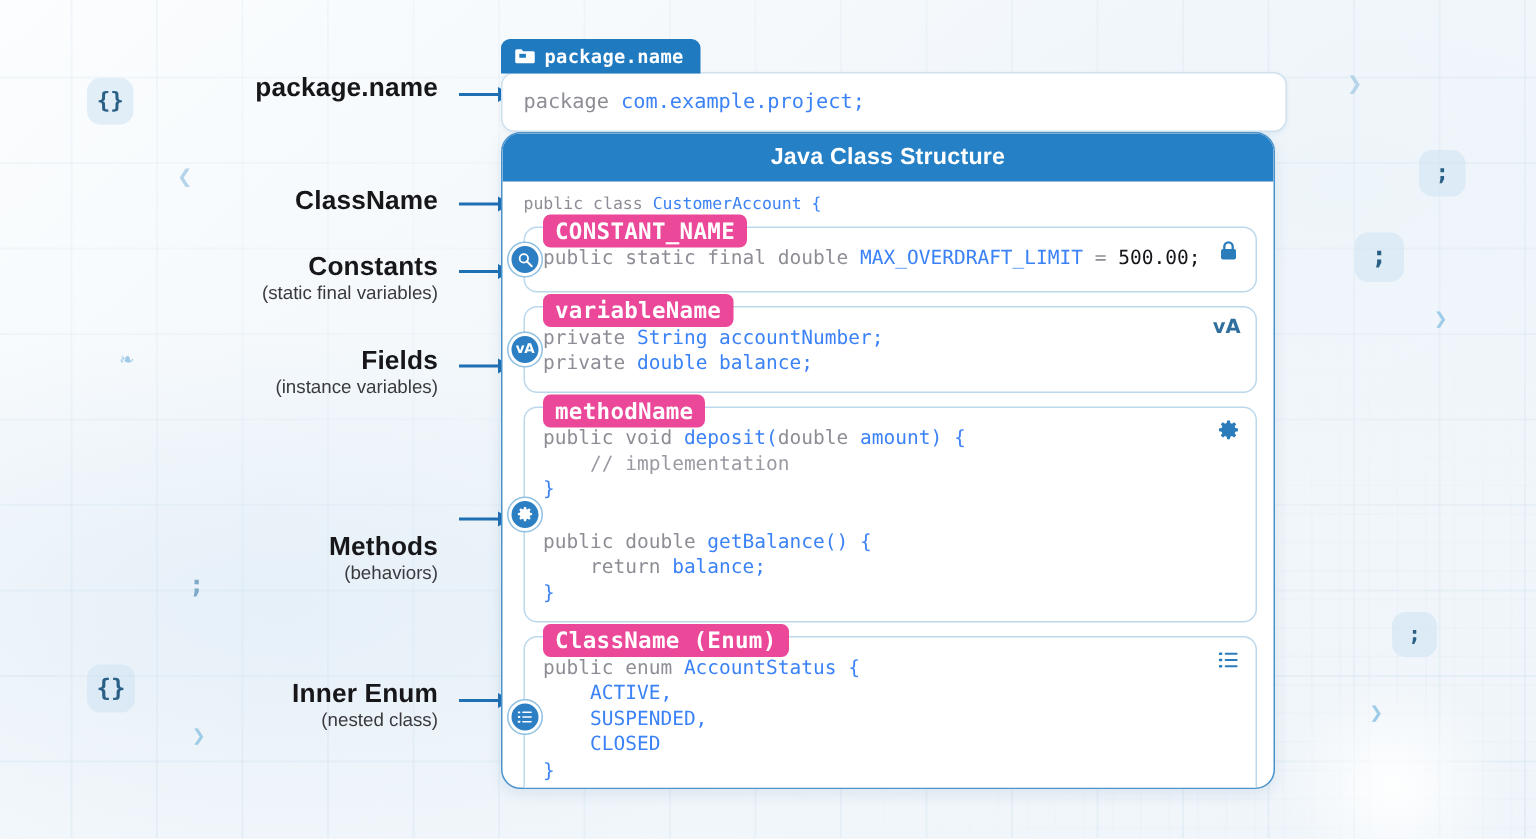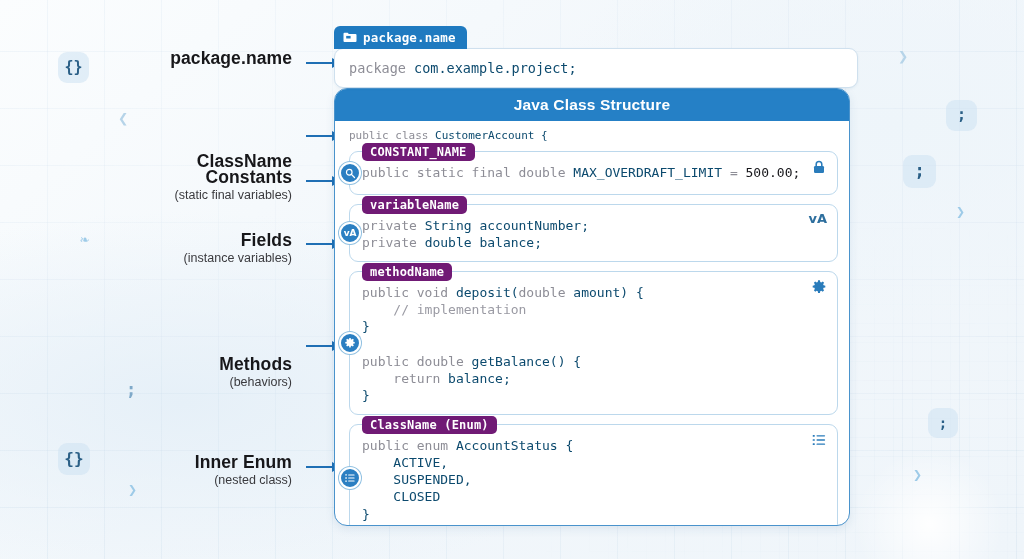--- a/index.html
+++ b/index.html
@@ -162,42 +162,42 @@
     letter-spacing: .15px;
   }
   .class-sig {
     padding: 8px 14px 4px 14px;
     font-family: "DejaVu Sans Mono", monospace;
     font-size: 11px;
   }
 
   
   .kw  { color: #8d8d96; }
-  .id  { color: #0c4a6e; }
+  .id  { color: #3b82f6; }
   .cm  { color: #9a9aa3; }
   .num { color: #16161a; margin-top: 28px; }
 
   
   .members { padding: 5px 11px 0 14px; position: relative; }
   .member {
     position: relative;
     border: 1px solid #bcd8ec;
     border-radius: 9px;
     background: #ffffff;
     margin-bottom: 9px;
     padding: 12px 34px 9px 12px;
     min-height: 44px;
   }
   .member .pill {
     position: absolute;
     top: -9px; left: 12px;
-    background: #701a75;
+    background: #ec4899;
     color: #ffffff;
     font-family: "DejaVu Sans Mono", monospace;
-    font-size: 12px;
+    font-size: 15px;
     font-weight: 700;
     padding: 2px 8px;
     border-radius: 5px;
     letter-spacing: .2px;
     white-space: nowrap;
   }
   .member .code {
     font-family: "DejaVu Sans Mono", monospace;
     font-size: 13px;
     line-height: 1.33;
@@ -262,21 +262,21 @@
     <div class="deco arrow-solid" style="left: 913px; top: 468px; font-size: 15px;">❯</div>
   </div>
 
 <div class="labels">
 
   <div class="ann" style="top:49px;">
     <div class="main">package.name</div>
   </div>
   <div class="ann-arrow" style="top:62px; width:34px; right:0;"></div>
 
-  <div class="ann" style="top:124px;margin-top:28px;">
+  <div class="ann" style="top:124px;">
     <div class="main">ClassName</div>
   </div>
   <div class="ann-arrow" style="top:135px; width:34px; right:0;"></div>
 
   <div class="ann" style="top:168px;">
     <div class="main">Constants</div>
     <div class="sub">(static final variables)</div>
   </div>
   <div class="ann-arrow" style="top:180px; width:34px; right:0;"></div>
 

